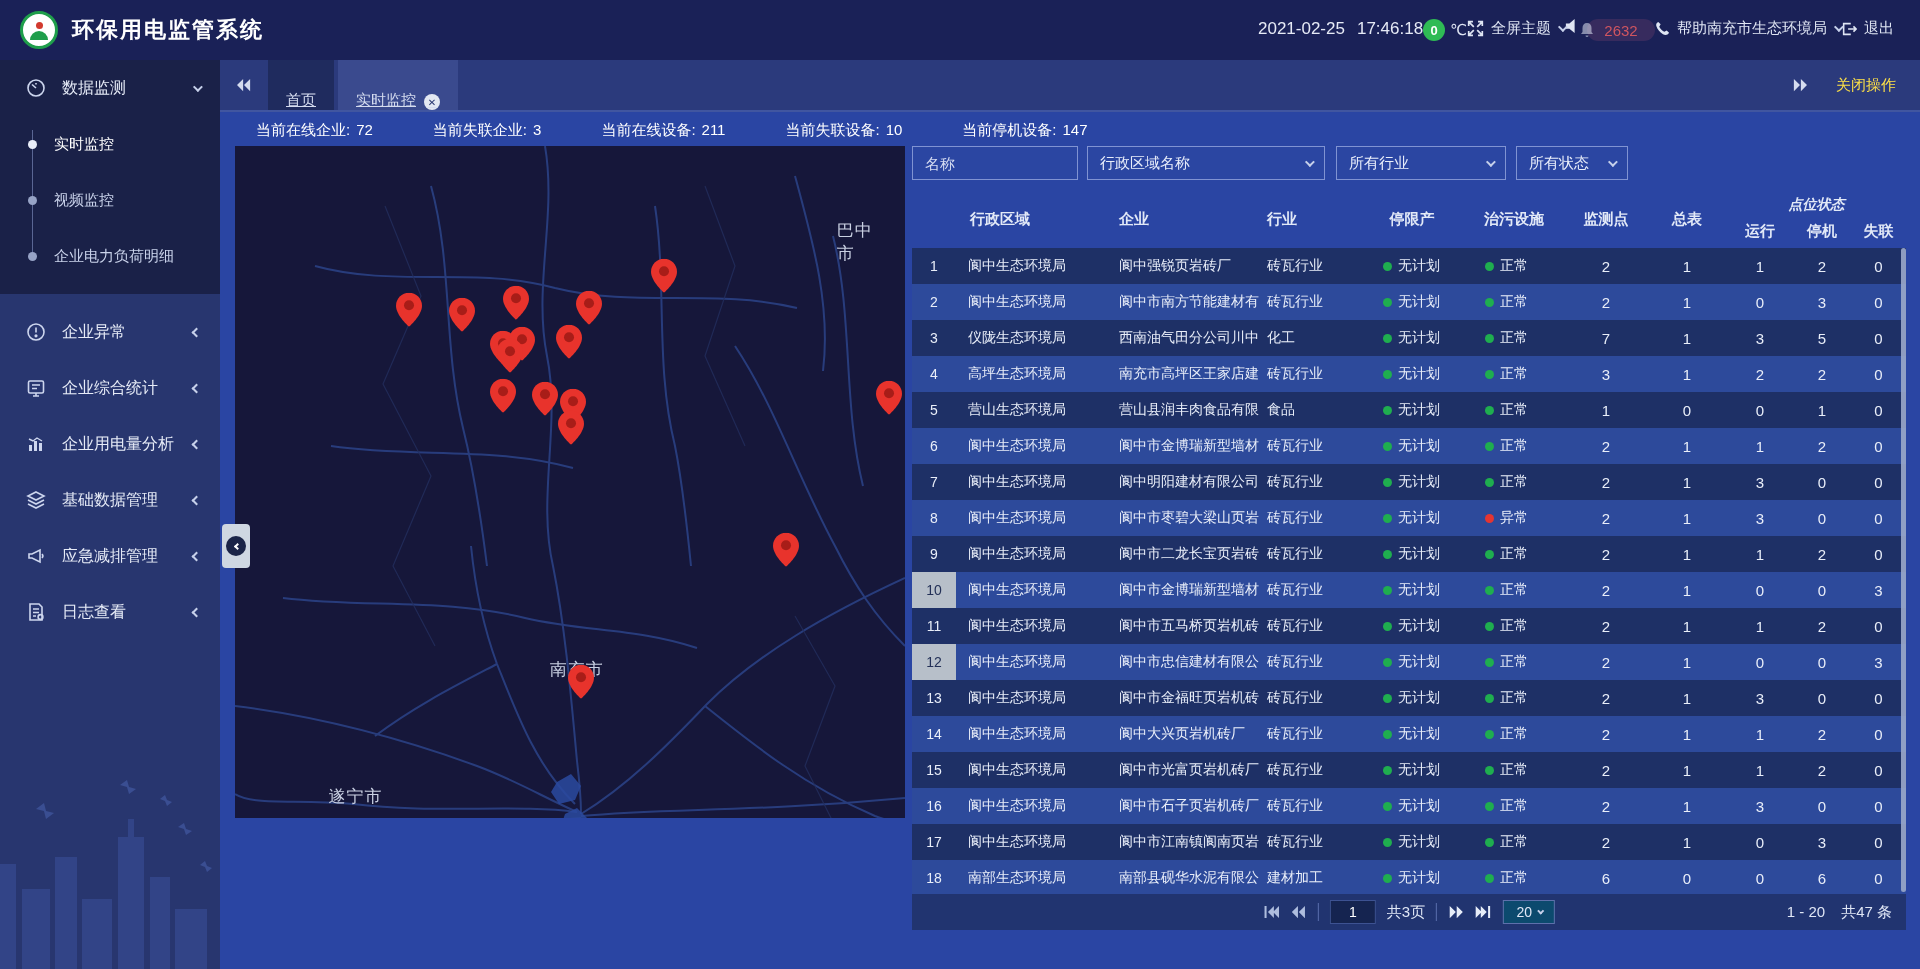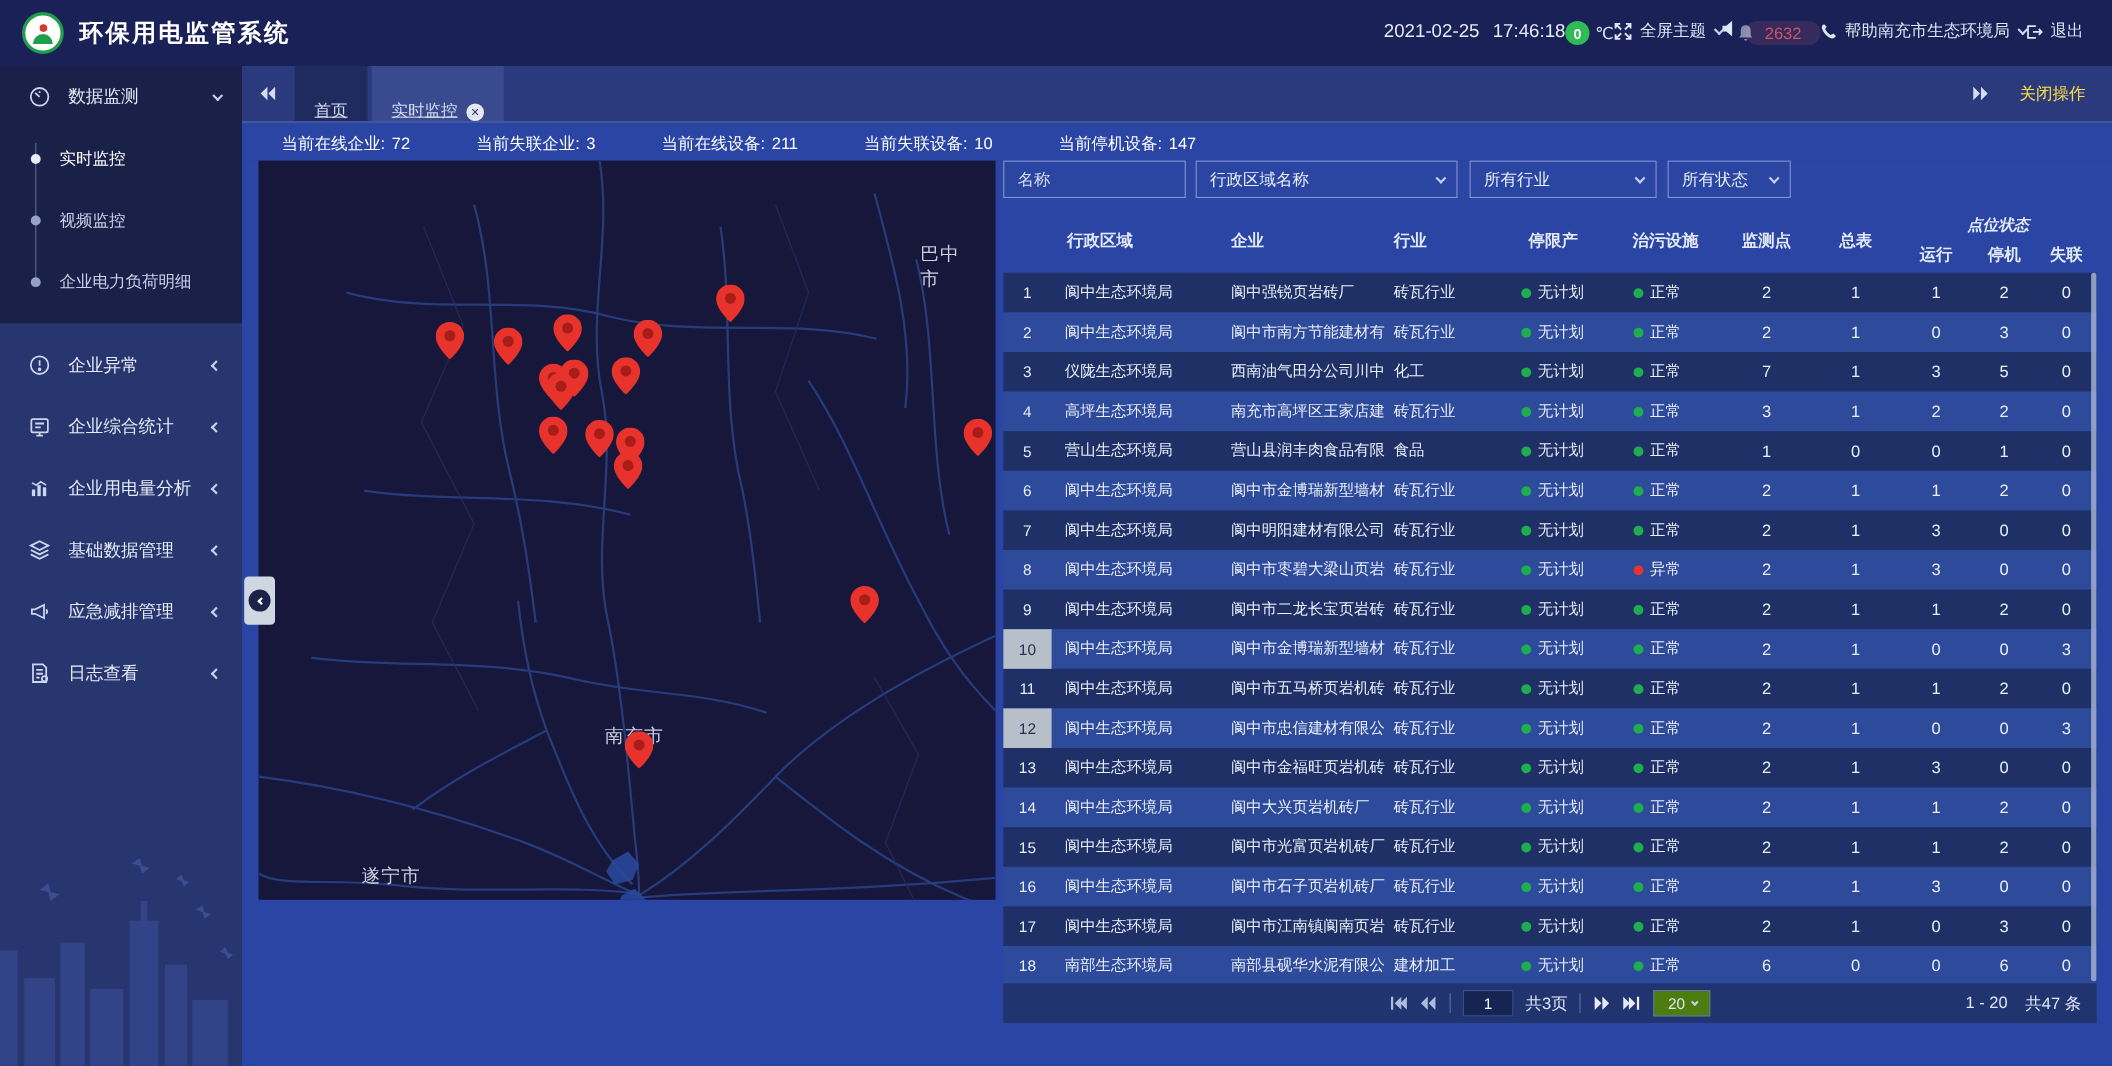--- a/index.html
+++ b/index.html
@@ -119,21 +119,21 @@
 
   
   .pager { position:absolute; left:0; top:748px; width:994px; height:36px; background:#213470;
     display:flex; align-items:center; color:#dfe6f5; }
   .pager-center { position:absolute; left:50%; transform:translateX(-50%); display:flex; align-items:center; gap:11px; }
   .pg-ic { display:flex; align-items:center; cursor:pointer; }
   .pg-div { width:1px; height:18px; background:#5b6fae; }
   .pg-input { width:46px; height:24px; background:#152450; border:1px solid #3d5292; color:#fff;
     text-align:center; font-size:14px; outline:none; font-family:inherit; }
   .pg-pages { font-size:15px; }
-  .pg-size { width:52px; height:24px; background:#4d7c0f; border:1px solid #5e70ab; display:flex;
+  .pg-size { width:52px; height:24px; background:#0c4a6e; border:1px solid #5e70ab; display:flex;
     align-items:center; justify-content:center; gap:5px; font-size:14px; cursor:pointer; }
   .pg-size .chev { width:5px; height:5px; }
   .pager-right { margin-left:auto; padding-right:14px; font-size:15px; display:flex; gap:16px; }
 </style>
 </head>
 <body>
 
 <div class="header">
   <div class="h-left">
     <div class="logo">

